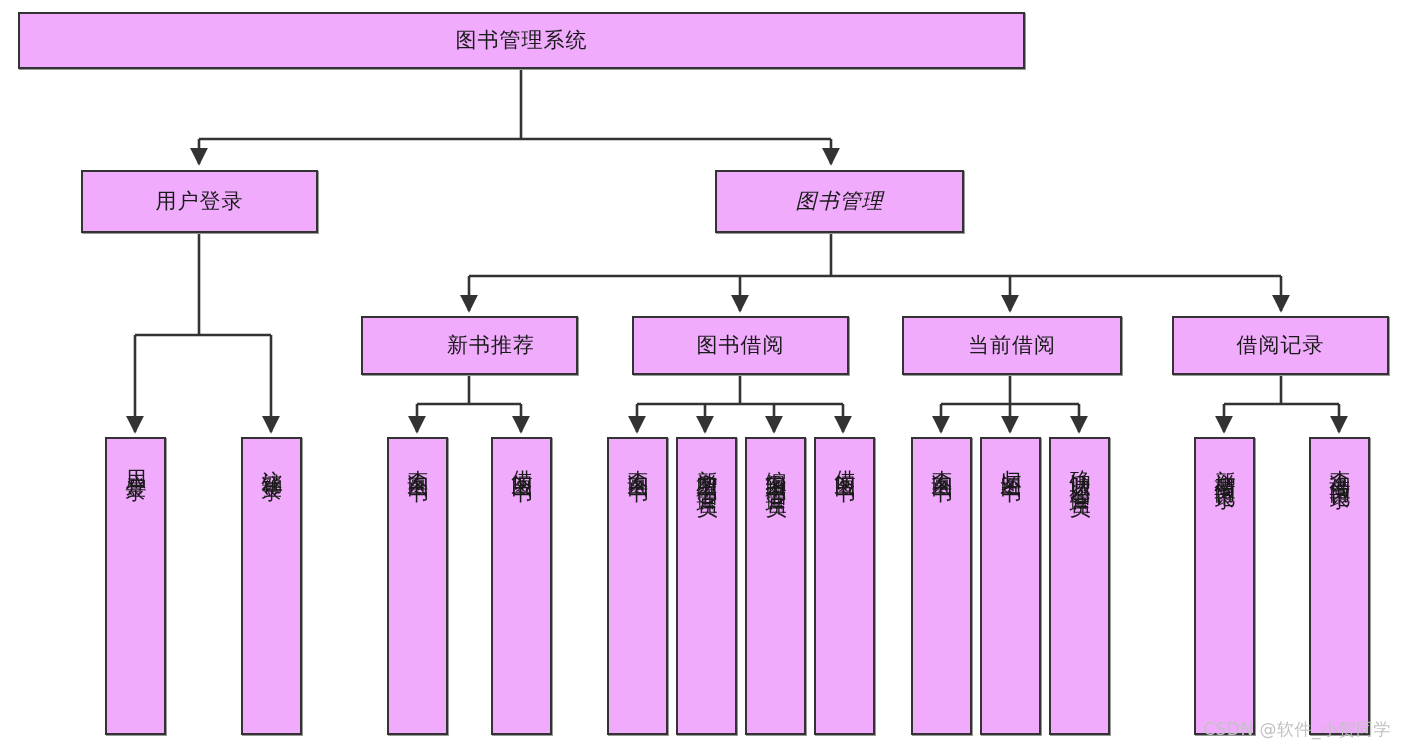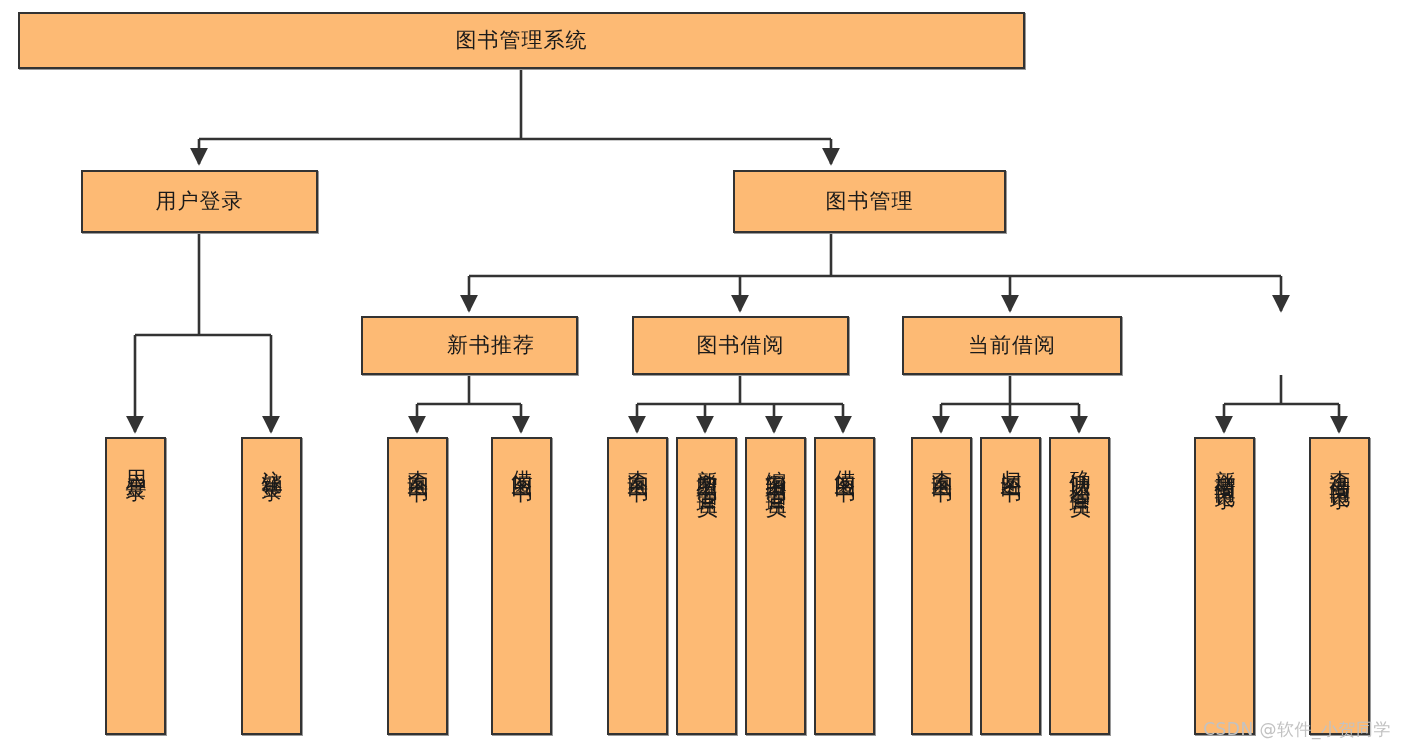--- a/index.html
+++ b/index.html
@@ -22,21 +22,21 @@
     position: absolute;
     left: 0;
     top: 0;
     width: 1405px;
     height: 747px;
     pointer-events: none;
   }
   .node {
     position: absolute;
     box-sizing: border-box;
-    background: #fdba74;
+    background: #f0abfc;
     border: 2px solid #333333;
     box-shadow: 1px 1px 0 0 #9a9a9a;
     display: flex;
     align-items: center;
     justify-content: center;
     color: #1a1a1a;
   }
   .node.horizontal {
     font-size: 21px;
     line-height: 1.2;
@@ -124,32 +124,35 @@
     </g>
   </svg>
 
   <div class="node horizontal" style="left:18px; top:12px; width:1007px; height:57px;">
     <span class="node-label">图书管理系统</span>
   </div>
 
   <div class="node horizontal" style="left:81px; top:170px; width:237px; height:63px;">
     <span class="node-label">用户登录</span>
   </div>
-  <div class="node horizontal" style="left:733px; top:170px; width:273px; height:63px;">
+  <div class="node horizontal" style="left:715px; top:170px; width:249px; height:63px;font-style:italic;">
     <span class="node-label">图书管理</span>
   </div>
 
   <div class="node horizontal" style="left:361px; top:316px; width:217px; height:59px;padding-left:43px;">
     <span class="node-label">新书推荐</span>
   </div>
   <div class="node horizontal" style="left:632px; top:316px; width:217px; height:59px;">
     <span class="node-label">图书借阅</span>
   </div>
   <div class="node horizontal" style="left:902px; top:316px; width:220px; height:59px;">
     <span class="node-label">当前借阅</span>
+  </div>
+  <div class="node horizontal" style="left:1172px; top:316px; width:217px; height:59px;">
+    <span class="node-label">借阅记录</span>
   </div>
 
   <div class="node vertical" style="left:105px; top:437px; width:61px; height:298px;">
     <span class="node-label">用户登录</span>
   </div>
   <div class="node vertical" style="left:241px; top:437px; width:61px; height:298px;">
     <span class="node-label">注销登录</span>
   </div>
 
   <div class="node vertical" style="left:387px; top:437px; width:61px; height:298px;">

